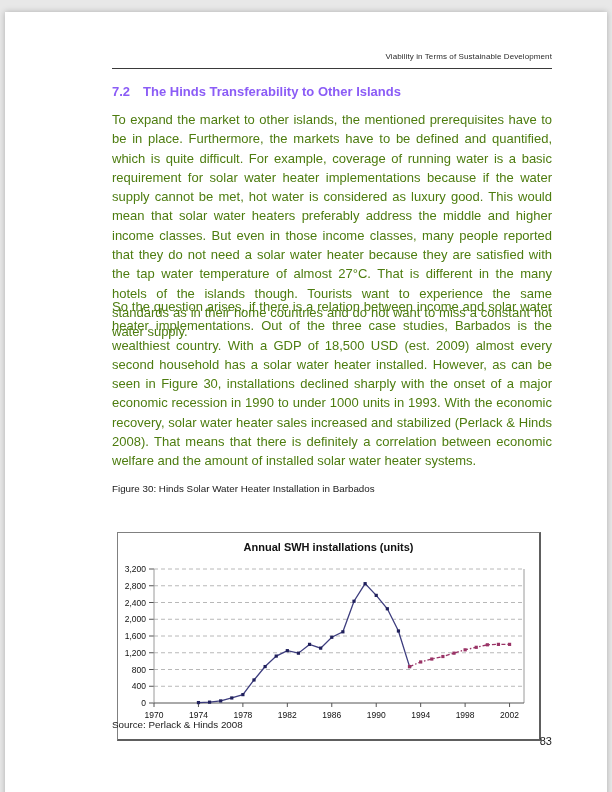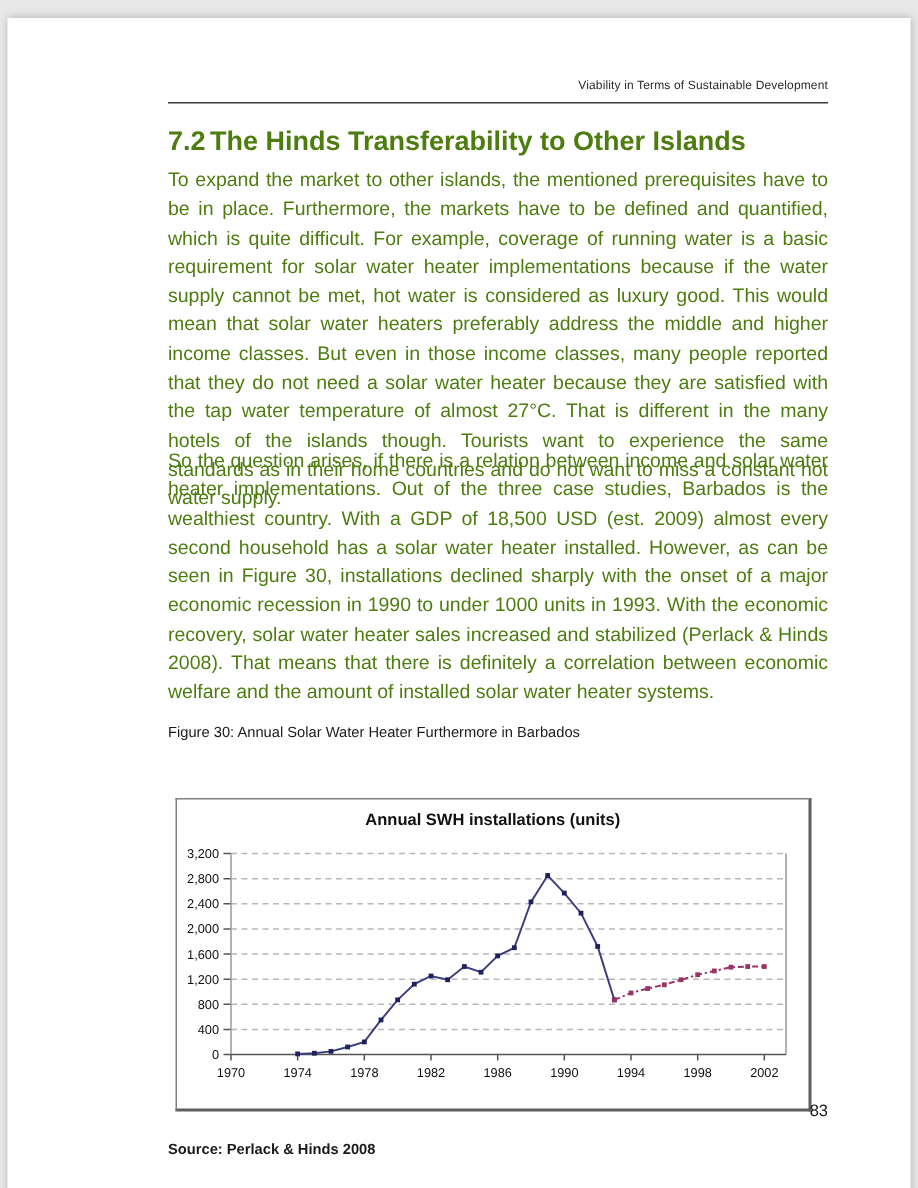--- a/index.html
+++ b/index.html
@@ -12,22 +12,22 @@
   .running-header {
     position:absolute; left:107px; top:40px; width:440px;
     text-align:right; font-size:8px; color:#2a2a2a; letter-spacing:.1px;
   }
   .header-rule {
     position:absolute; left:107px; top:56px; width:440px;
     border-top:1px solid #3a3a3a; height:0;
   }
   .section-heading {
     position:absolute; left:107px; top:72px; width:440px;
-    font-size:18px; font-weight:bold; color:#4d7c0f;
-    display:flex; gap:3px;
+    font-size:13px; font-weight:bold; color:#8b5cf6;
+    display:flex; gap:13px;
   }
   .body-par {
     position:absolute; left:107px; width:440px;
     font-size:13px; line-height:19.3px; text-align:justify; color:#4d7c0f;
   }
   .par-1 { top:98px; }
   .par-2 { top:285px; }
   .figure-caption {
     position:absolute; left:107px; top:471px; width:440px;
     font-size:9.8px; color:#1a1a1a;
@@ -37,22 +37,22 @@
     background:#fff;
     border:1px solid #808080; border-right:2px solid #5e5e5e; border-bottom:2px solid #5e5e5e;
   }
   .chart-title {
     margin-top:8px; text-align:center;
     font-size:11px; font-weight:bold; color:#111;
   }
   .chart-svg { display:block; margin-top:4px; }
   .chart-svg text { font-family:"Liberation Sans", sans-serif; fill:#111; }
   .source-note {
-    position:absolute; left:107px; top:749px; width:440px;
-    font-size:9.8px; color:#1a1a1a;font-weight:bold;
+    position:absolute; left:107px; top:707px; width:440px;
+    font-size:9.8px; color:#1a1a1a;
   }
   .page-number {
     position:absolute; left:107px; top:723px; width:440px;
     text-align:right; font-size:11px; color:#1a1a1a;
   }
 </style>
 </head>
 <body>
 
 <div class="page">
@@ -61,21 +61,21 @@
   <div class="header-rule"></div>
 
   <div class="section-heading">
     <span>7.2</span>
     <span>The Hinds Transferability to Other Islands</span>
   </div>
 
   <div class="body-par par-1">To expand the market to other islands, the mentioned prerequisites have to be in place. Furthermore, the markets have to be defined and quantified, which is quite difficult. For example, coverage of running water is a basic requirement for solar water heater implementations because if the water supply cannot be met, hot water is considered as luxury good. This would mean that solar water heaters preferably address the middle and higher income classes. But even in those income classes, many people reported that they do not need a solar water heater because they are satisfied with the tap water temperature of almost 27°C. That is different in the many hotels of the islands though. Tourists want to experience the same standards as in their home countries and do not want to miss a constant hot water supply.</div>
   <div class="body-par par-2">So the question arises, if there is a relation between income and solar water heater implementations. Out of the three case studies, Barbados is the wealthiest country. With a GDP of 18,500 USD (est. 2009) almost every second household has a solar water heater installed. However, as can be seen in Figure 30, installations declined sharply with the onset of a major economic recession in 1990 to under 1000 units in 1993. With the economic recovery, solar water heater sales increased and stabilized (Perlack &amp; Hinds 2008). That means that there is definitely a correlation between economic welfare and the amount of installed solar water heater systems.</div>
 
-  <div class="figure-caption">Figure 30: Annual Solar Water Heater Furthermore in Barbados</div>
+  <div class="figure-caption">Figure 30: Hinds Solar Water Heater Installation in Barbados</div>
 
   <div class="chart-box">
     <div class="chart-title">Annual SWH installations (units)</div>
     <svg class="chart-svg" id="chart-canvas" width="419" height="174" viewBox="0 0 419 174">
         <line x1="31" y1="146" x2="36" y2="146" stroke="#555" stroke-width="1"></line>
         <text x="28" y="149" text-anchor="end" font-size="8.5">0</text>
         <line x1="36" y1="129.25" x2="406" y2="129.25" stroke="#b8b8b8" stroke-width="1" stroke-dasharray="4 3"></line>
         <line x1="31" y1="129.25" x2="36" y2="129.25" stroke="#555" stroke-width="1"></line>
         <text x="28" y="132.25" text-anchor="end" font-size="8.5">400</text>
         <line x1="36" y1="112.5" x2="406" y2="112.5" stroke="#b8b8b8" stroke-width="1" stroke-dasharray="4 3"></line>

